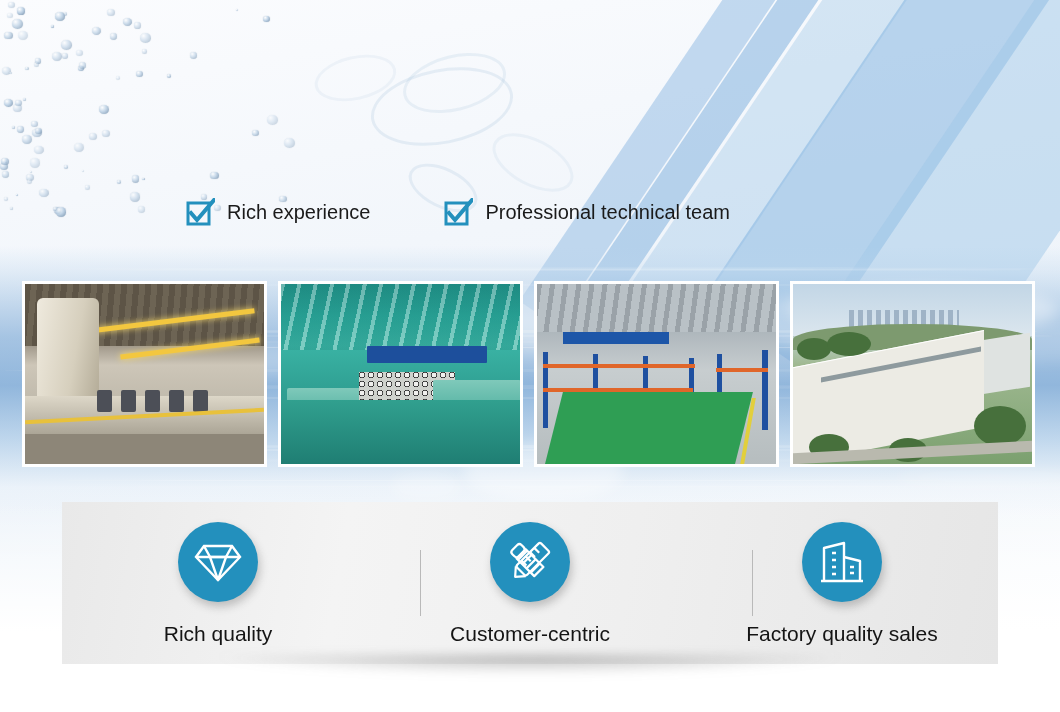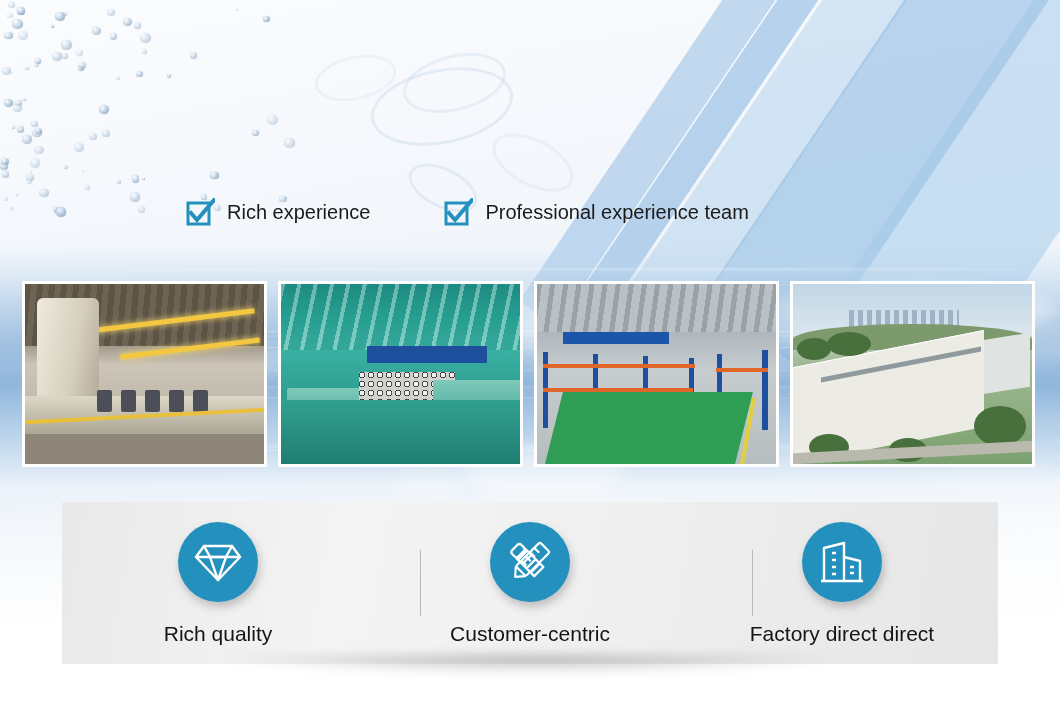--- a/index.html
+++ b/index.html
@@ -290,21 +290,21 @@
       </span>
       <span class="check-label">Rich experience</span>
     </div>
     <div class="check-item">
       <span class="cbox">
         <svg width="29" height="29" viewBox="0 0 29 29">
           <rect x="2" y="5" width="21" height="21" fill="none" stroke="#2390bd" stroke-width="3"></rect>
           <path d="M5 15 L11 22 L28 2" fill="none" stroke="#2390bd" stroke-width="4" stroke-linecap="square"></path>
         </svg>
       </span>
-      <span class="check-label">Professional experience team</span>
+      <span class="check-label">Professional technical team</span>
     </div>
   </div>
 
   <div class="photos">
 
     <div class="photo p1">
       <div class="roof"></div>
       <div class="lightbar" style="left:70px;top:34px;width:160px;"></div>
       <div class="lightbar" style="left:95px;top:62px;width:140px;"></div>
       <div class="hopper"></div>
@@ -401,20 +401,20 @@
     <div class="feature">
       <span class="fic">
         <svg width="48" height="46" viewBox="0 0 48 46" fill="none" stroke="#ffffff" stroke-width="2.4" stroke-linejoin="round">
           <path d="M6 42 V9 L26 4 V42"></path>
           <path d="M26 18 L42 22 V42"></path>
           <path d="M3 42 H45"></path>
           <path d="M14 14 H18 M14 21 H18 M14 28 H18 M14 35 H18"></path>
           <path d="M32 28 H36 M32 34 H36"></path>
         </svg>
       </span>
-      <span class="flabel">Factory direct direct</span>
+      <span class="flabel">Factory quality sales</span>
     </div>
 
     <div class="vdiv d1"></div>
     <div class="vdiv d2"></div>
   </div>
 
 </div>
 
 </body></html>

